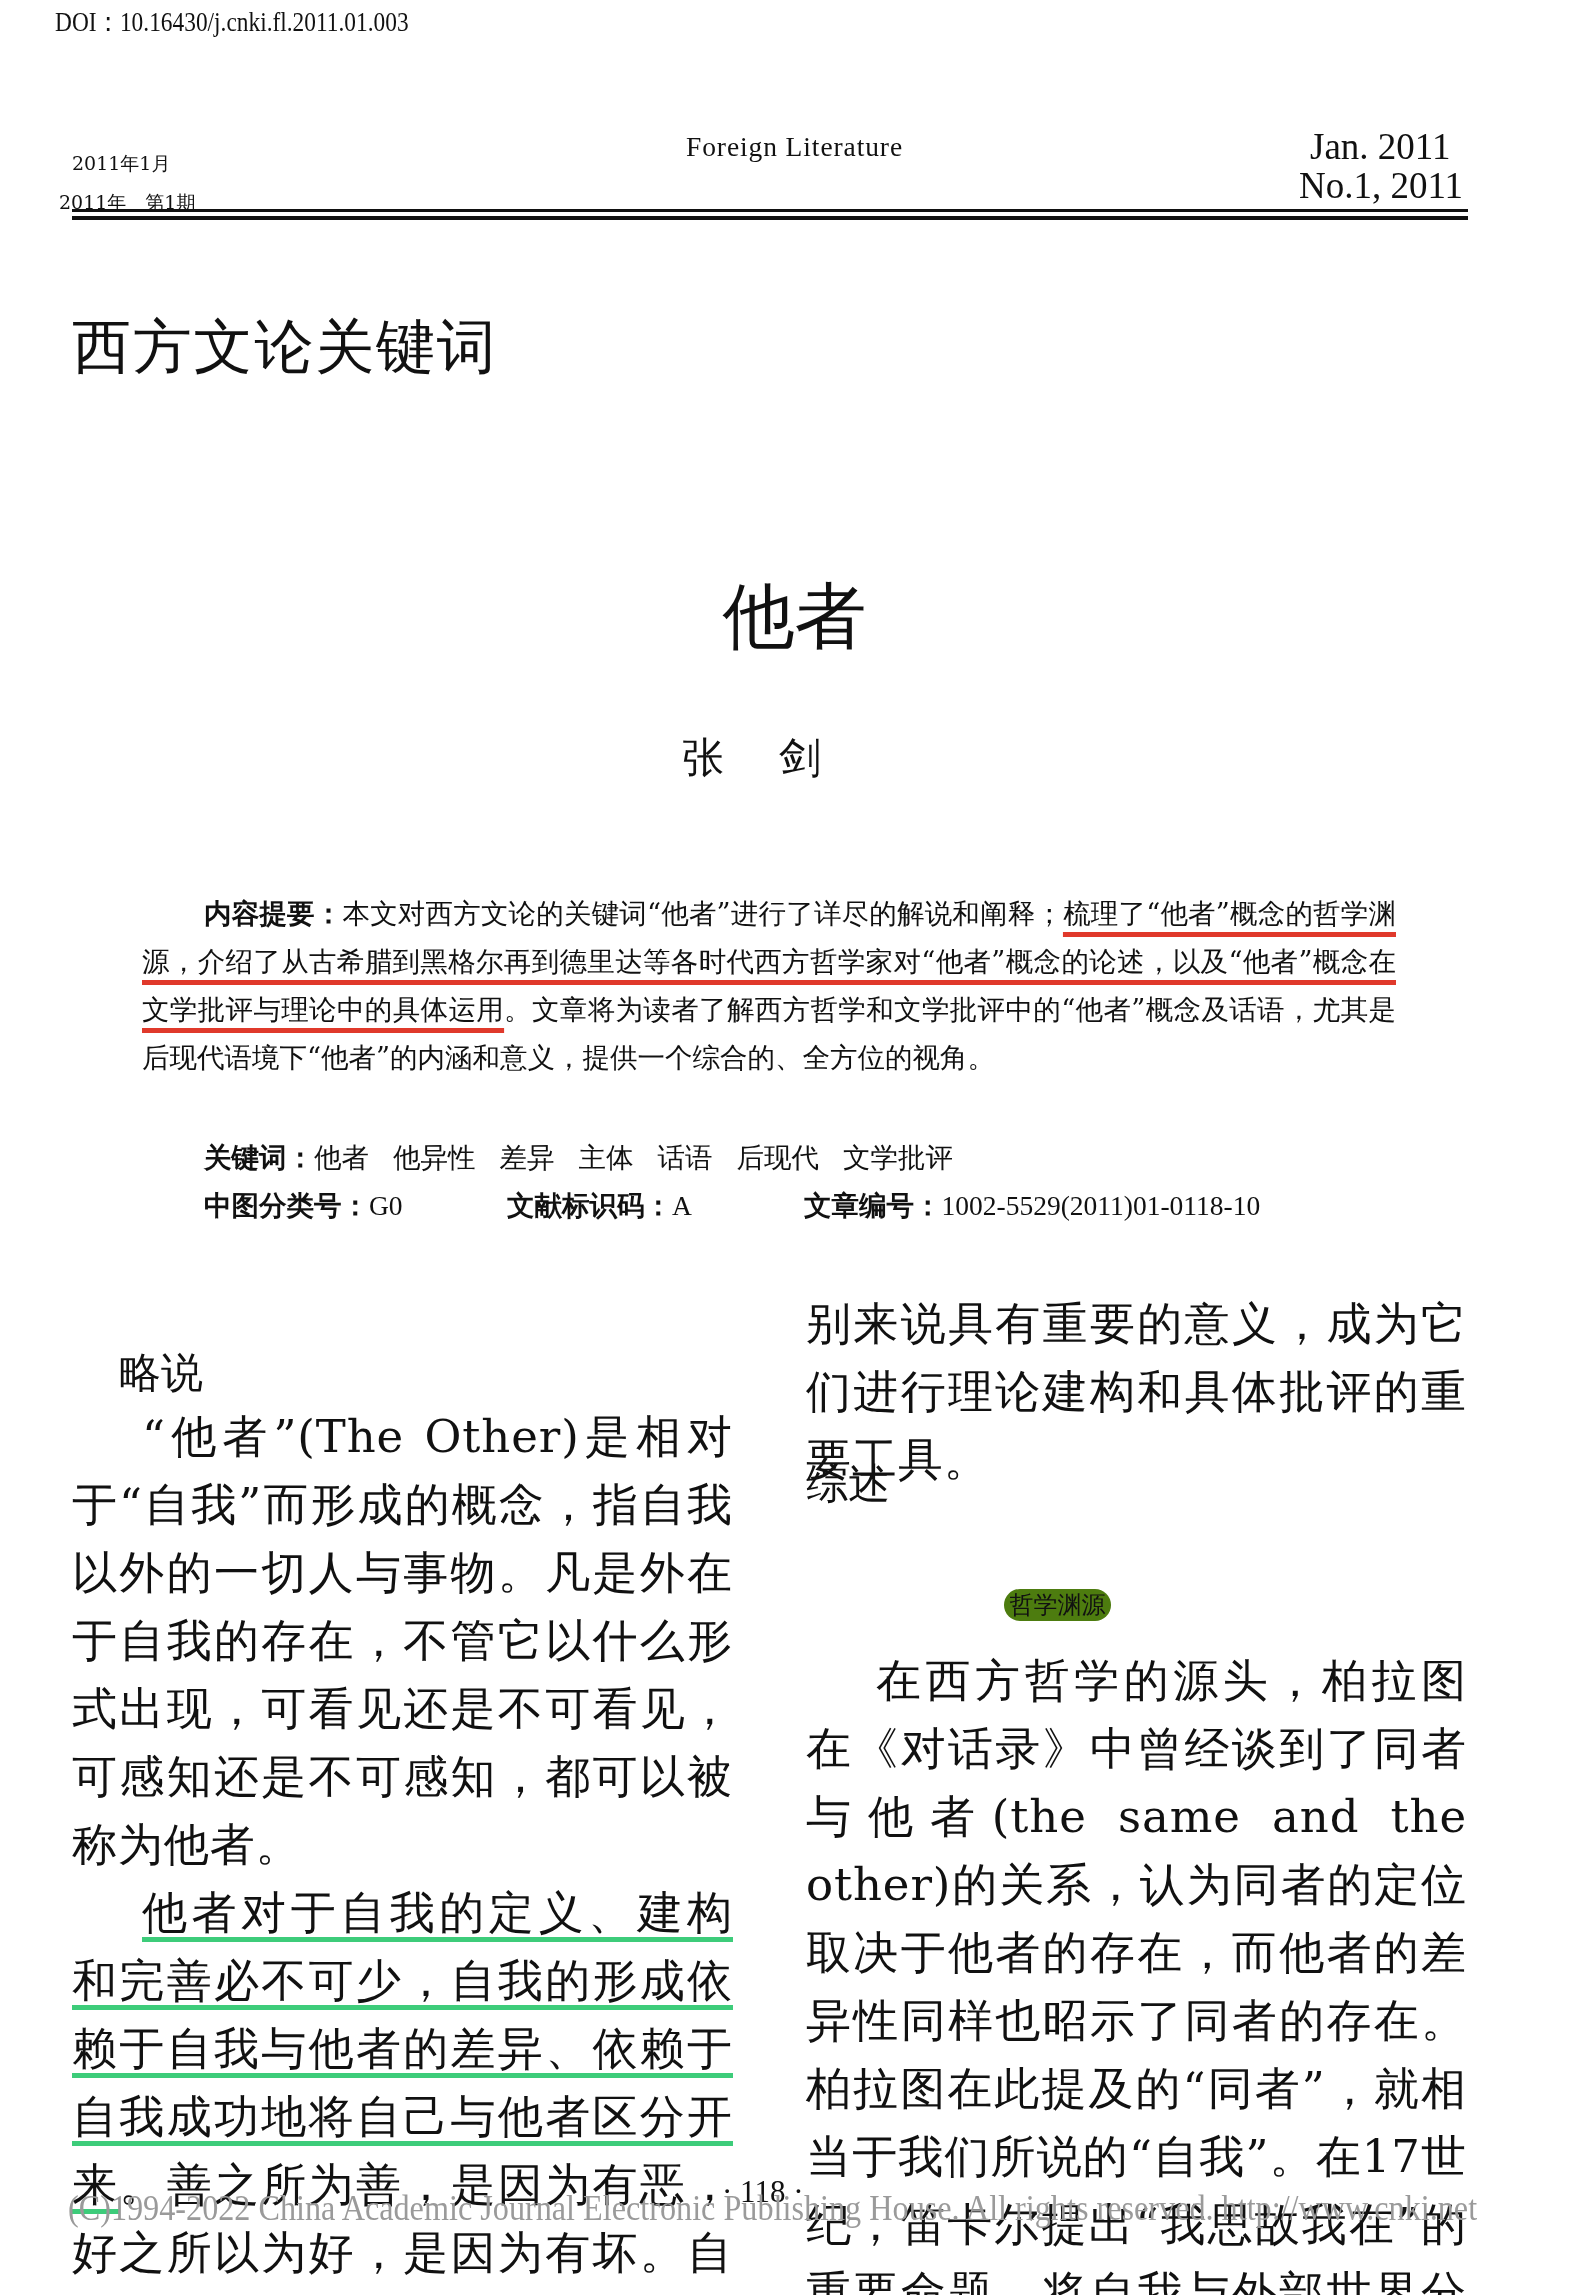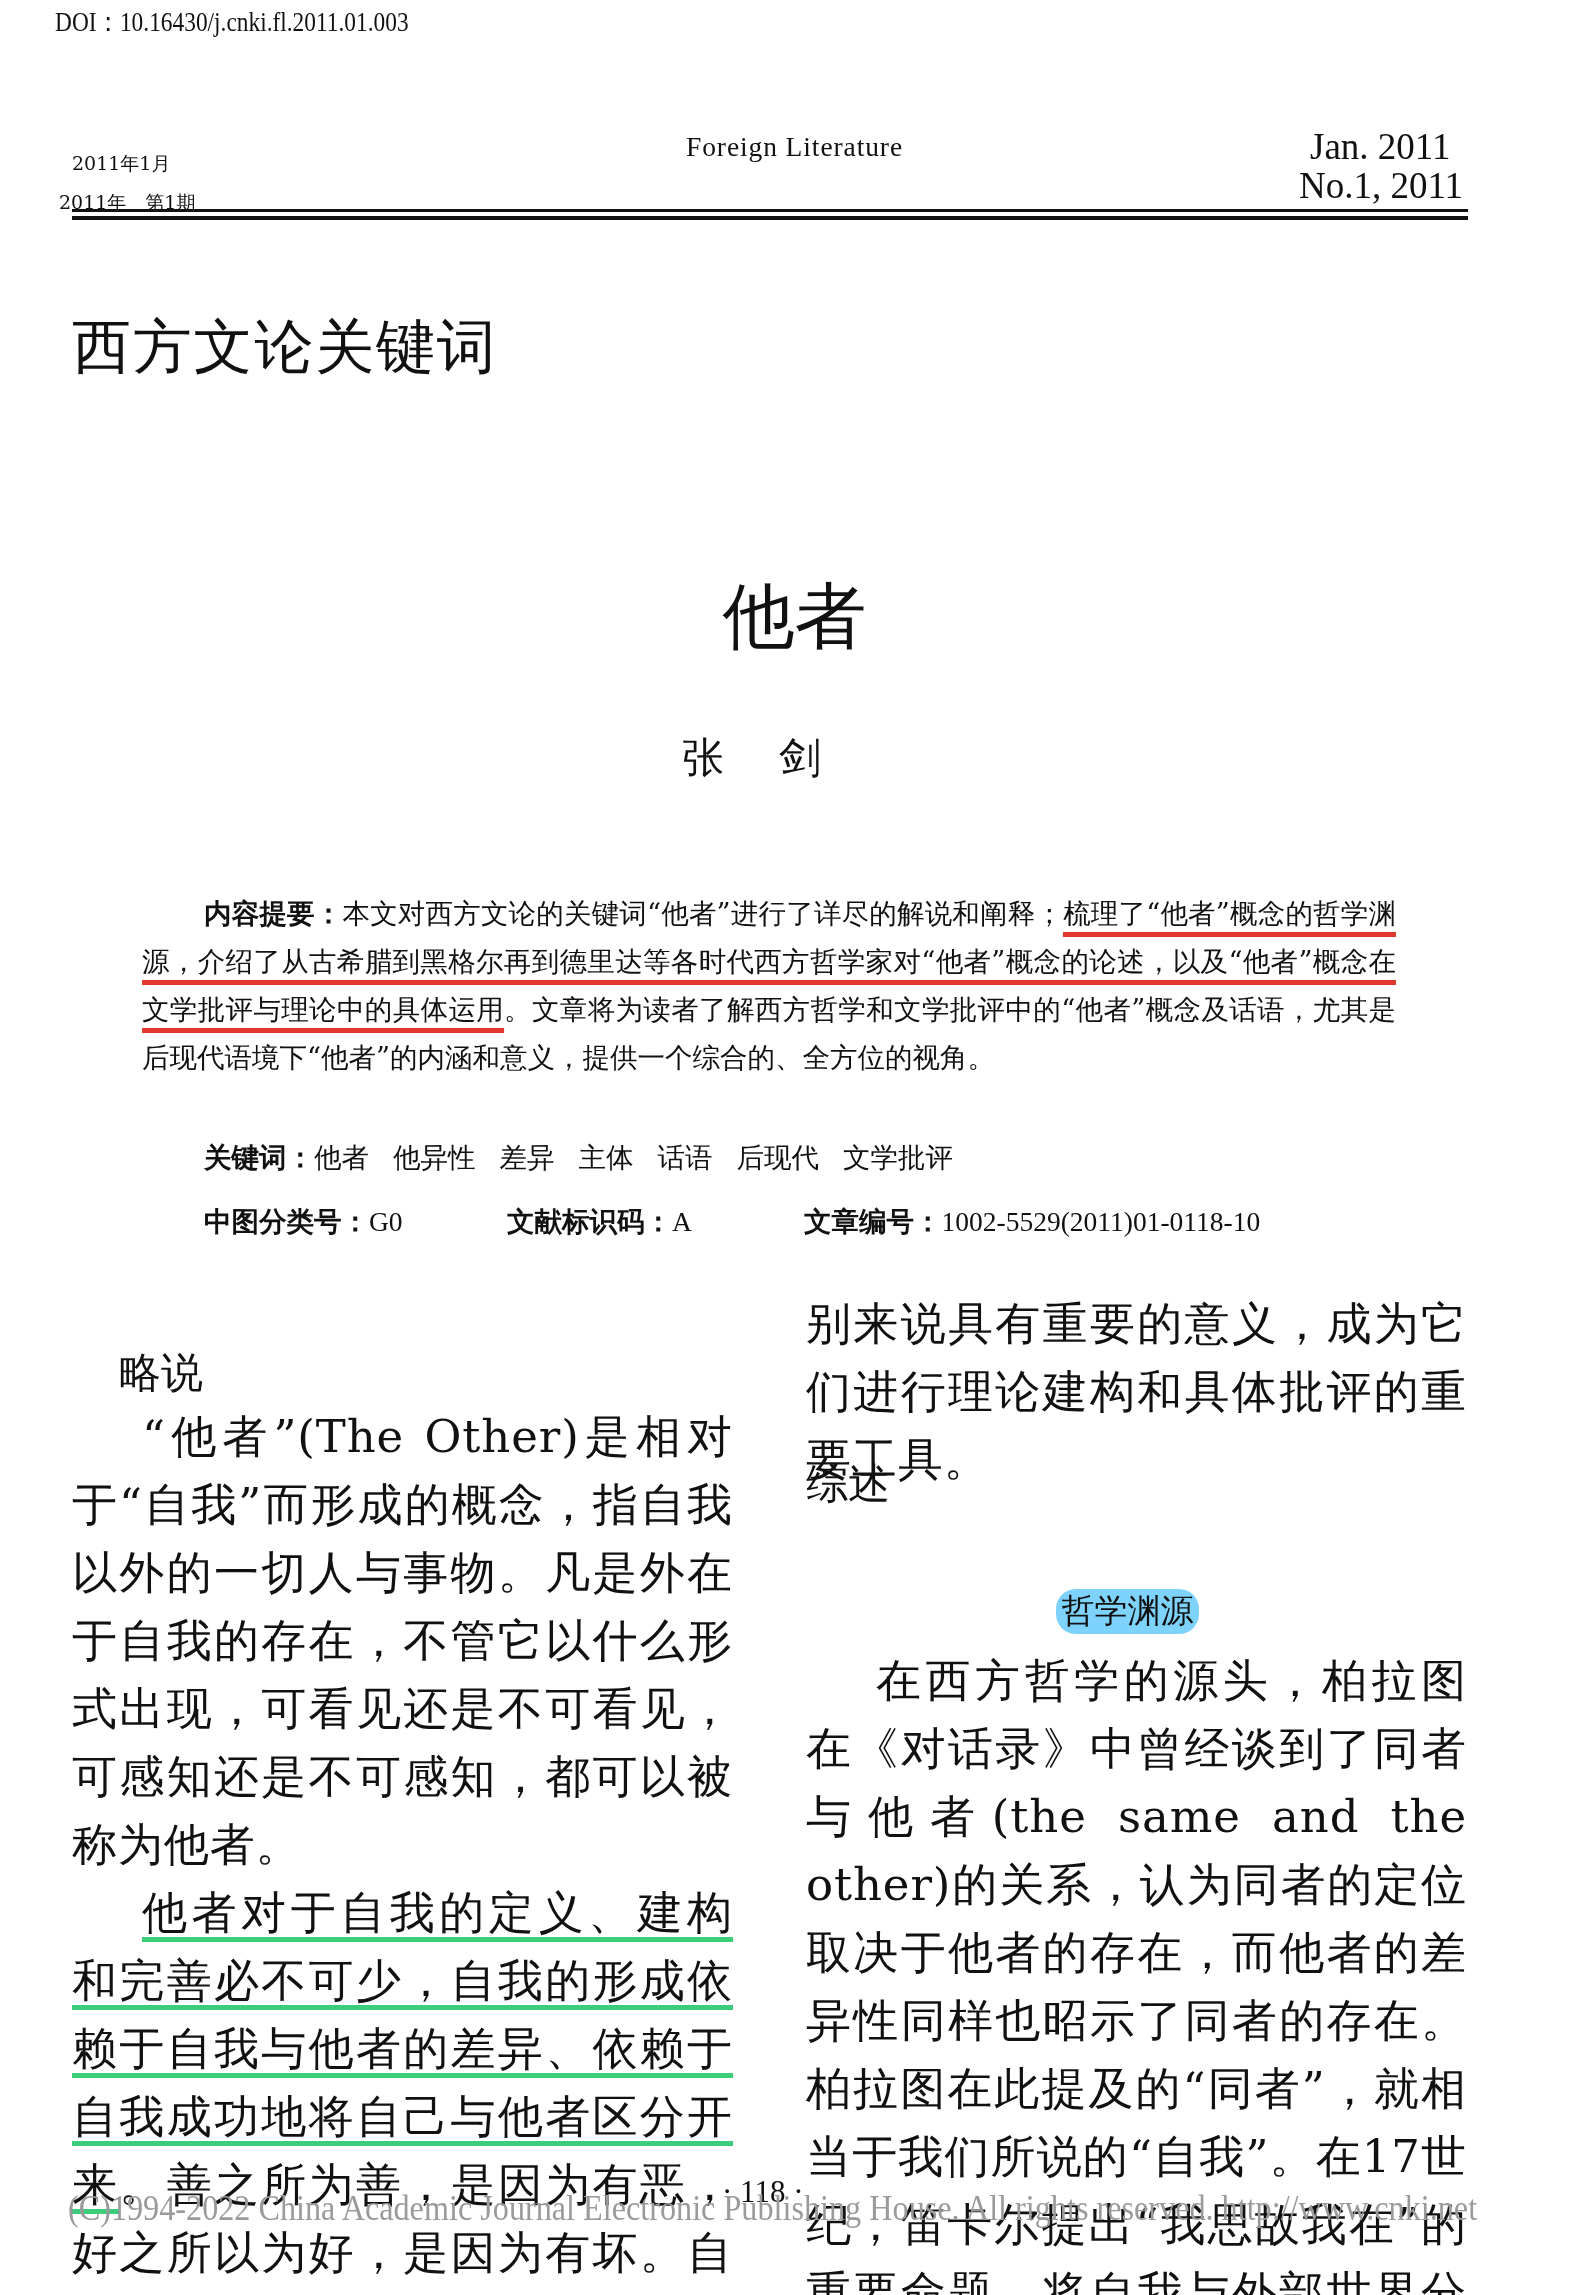--- a/index.html
+++ b/index.html
@@ -27,33 +27,33 @@
   .abstract { left: 142px; top: 889px; width: 1254px; font-size: 27.5px; line-height: 48px; text-align: justify; }
   .abstract .lbl { font-family: "DejaVu Sans", "Liberation Sans", sans-serif; font-weight: bold; }
   .abstract p { margin: 0; text-indent: 62px; }
   .ul-red { text-decoration: underline; text-decoration-color: #e0392b; text-decoration-thickness: 4.6px; text-underline-offset: 9.2px; }
 
   .meta { left: 204px; font-size: 27.5px; line-height: 37px; }
   .meta .lbl { font-family: "DejaVu Sans", "Liberation Sans", sans-serif; font-weight: bold; }
   .meta-keywords { top: 1139px; }
   .meta-keywords .kw { margin-right: 24px; }
   .meta-class { top: 1187px; }
-  .meta-class .item { display: inline-block; margin-top: 16px; }
+  .meta-class .item { display: inline-block; }
   .meta-class .v { font-family: "Liberation Serif", serif; }
 
   .section-h { font-size: 42px; }
   .col { font-size: 45px; line-height: 68px; text-align: justify; letter-spacing: 0.9px; }
   .col p { margin: 0; }
   .indent { text-indent: 70px; }
   .ul-green { text-decoration: underline; text-decoration-color: #3dcc7a; text-decoration-thickness: 4.6px; text-underline-offset: 9.2px; }
 
   .left-col { left: 72px; width: 661px; }
   .right-col { left: 806px; width: 661px; }
 
-  .sub-h { left: 1056px; top: 1589px; font-size: 33px; padding: 0 5.5px; background: #7dd3fc; border-radius: 20px; }
+  .sub-h { left: 1004px; top: 1589px; font-size: 24px; padding: 0 5.5px; background: #4d7c0f; border-radius: 20px; }
 
   .page-num { left: 722px; top: 2174px; font-size: 31px; font-family: "Liberation Serif", serif; }
   .copyright { left: 68px; top: 2189px; font-size: 35px; color: #9a9a9a; font-family: "Liberation Serif", serif; white-space: nowrap; transform: scaleX(0.92); transform-origin: left top; }
 </style>
 </head>
 <body>
 
 <div class="abs doi">DOI：10.16430/j.cnki.fl.2011.01.003</div>
 
 <div class="abs hdr-left">

